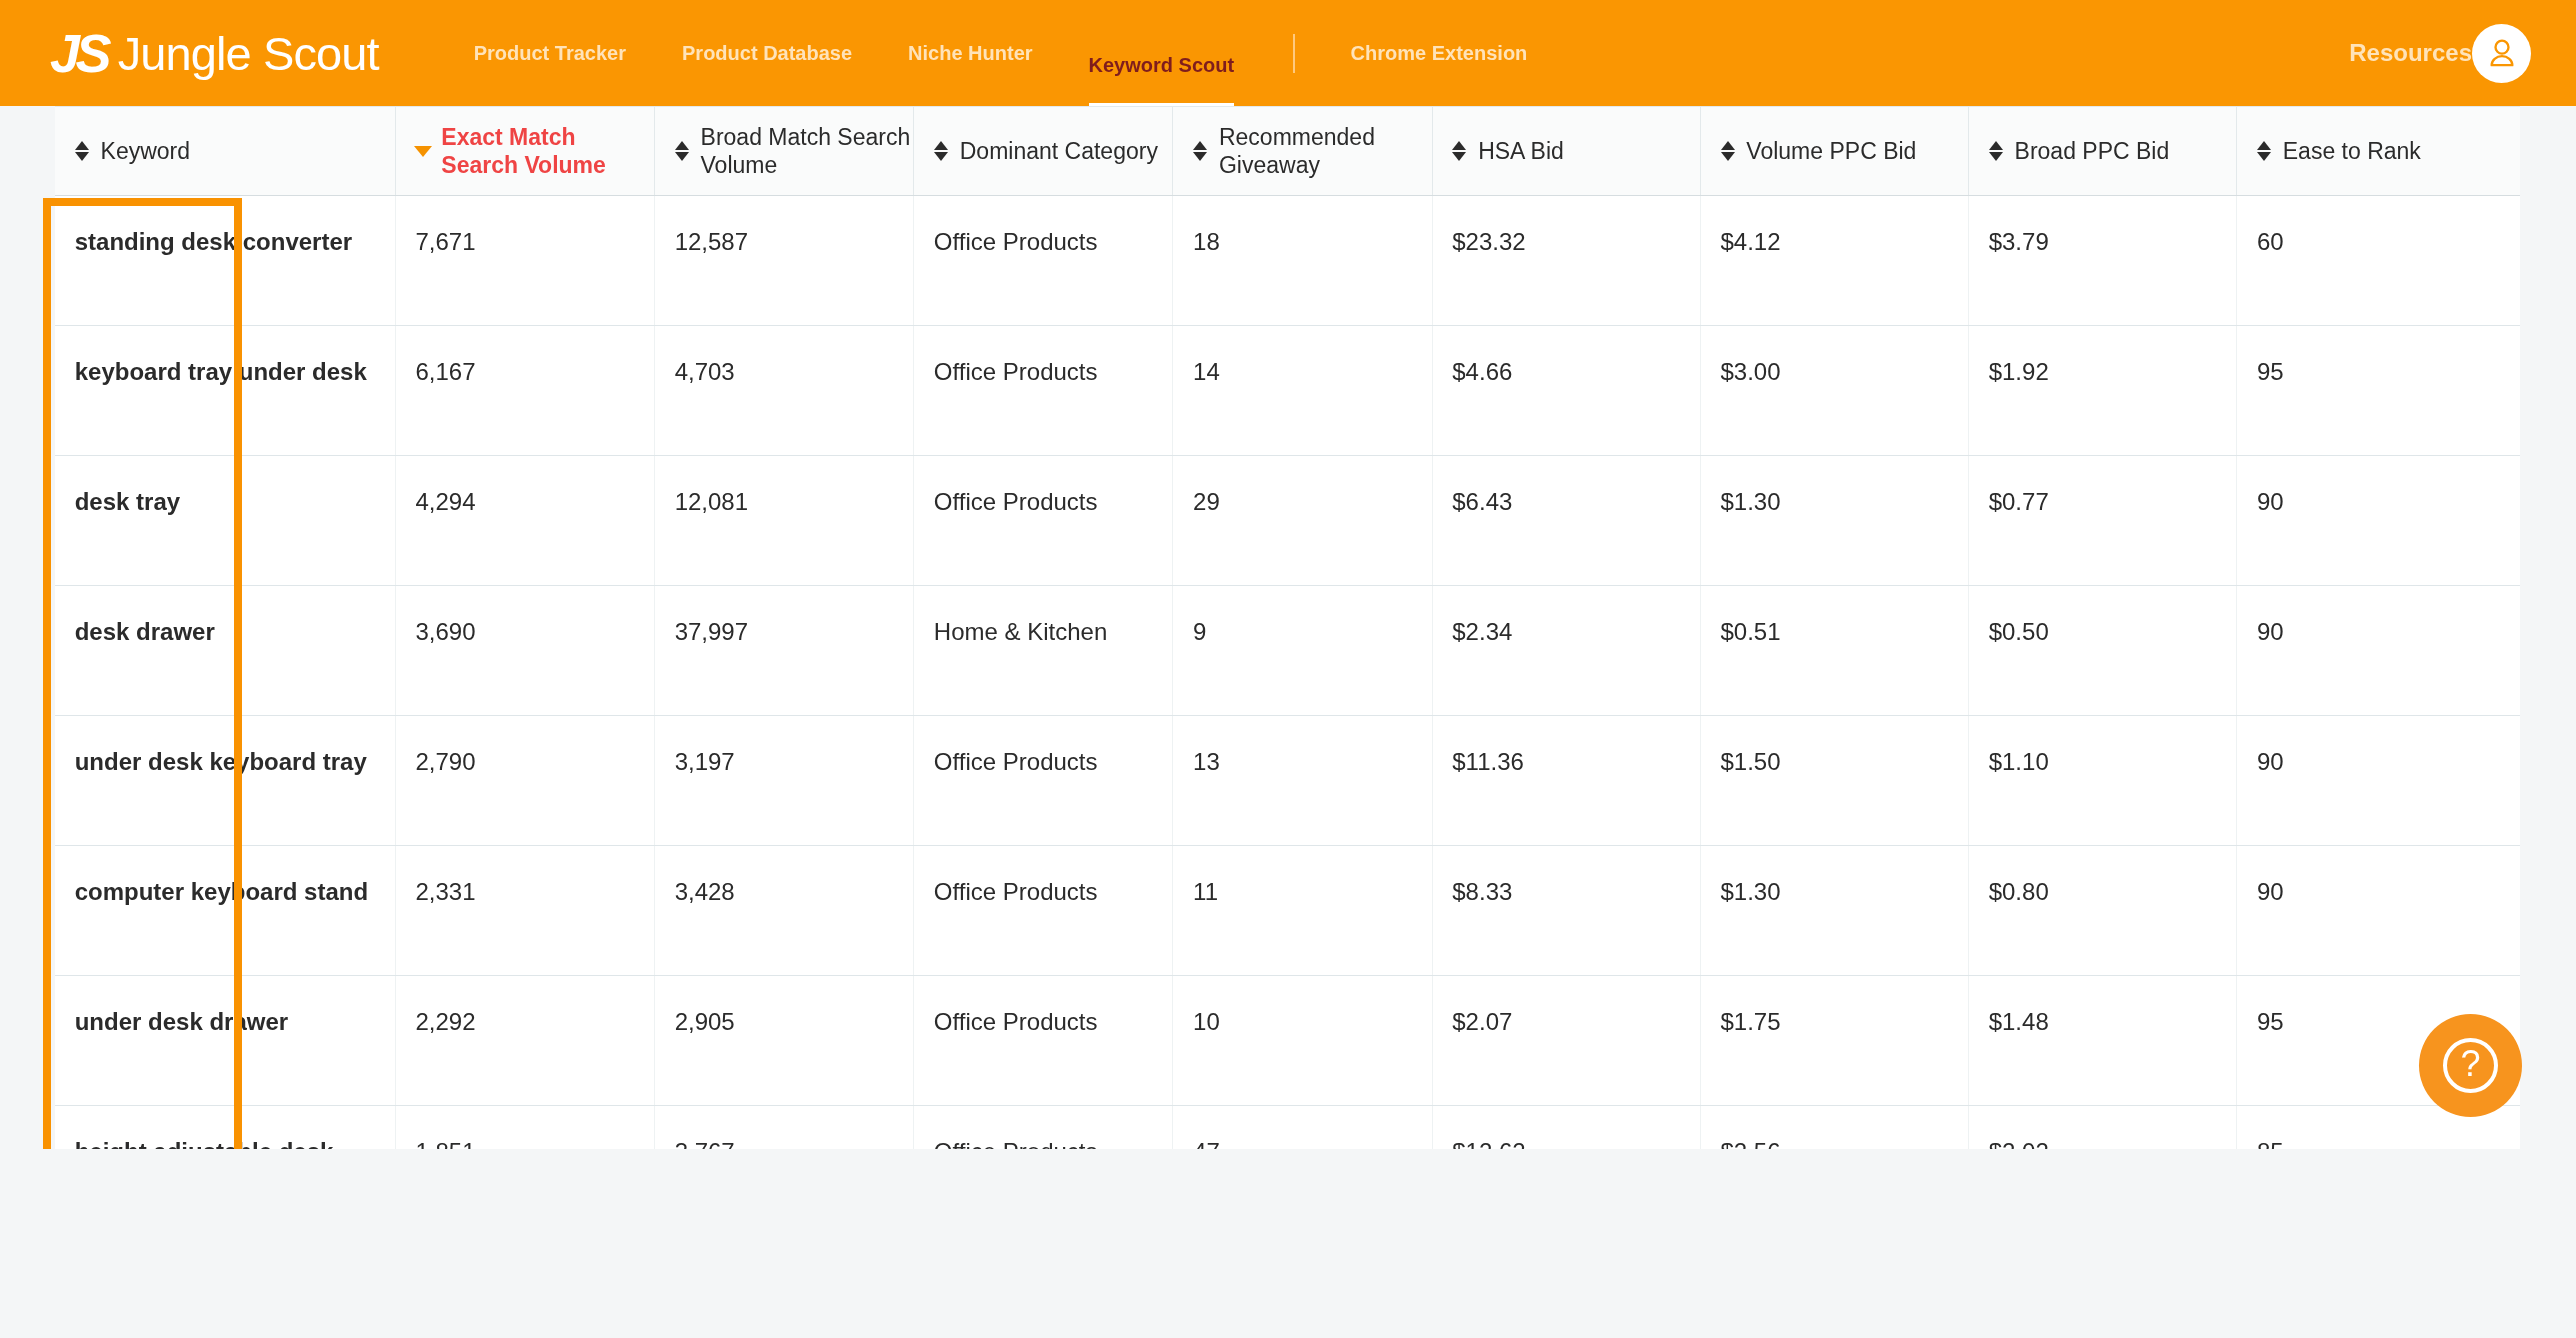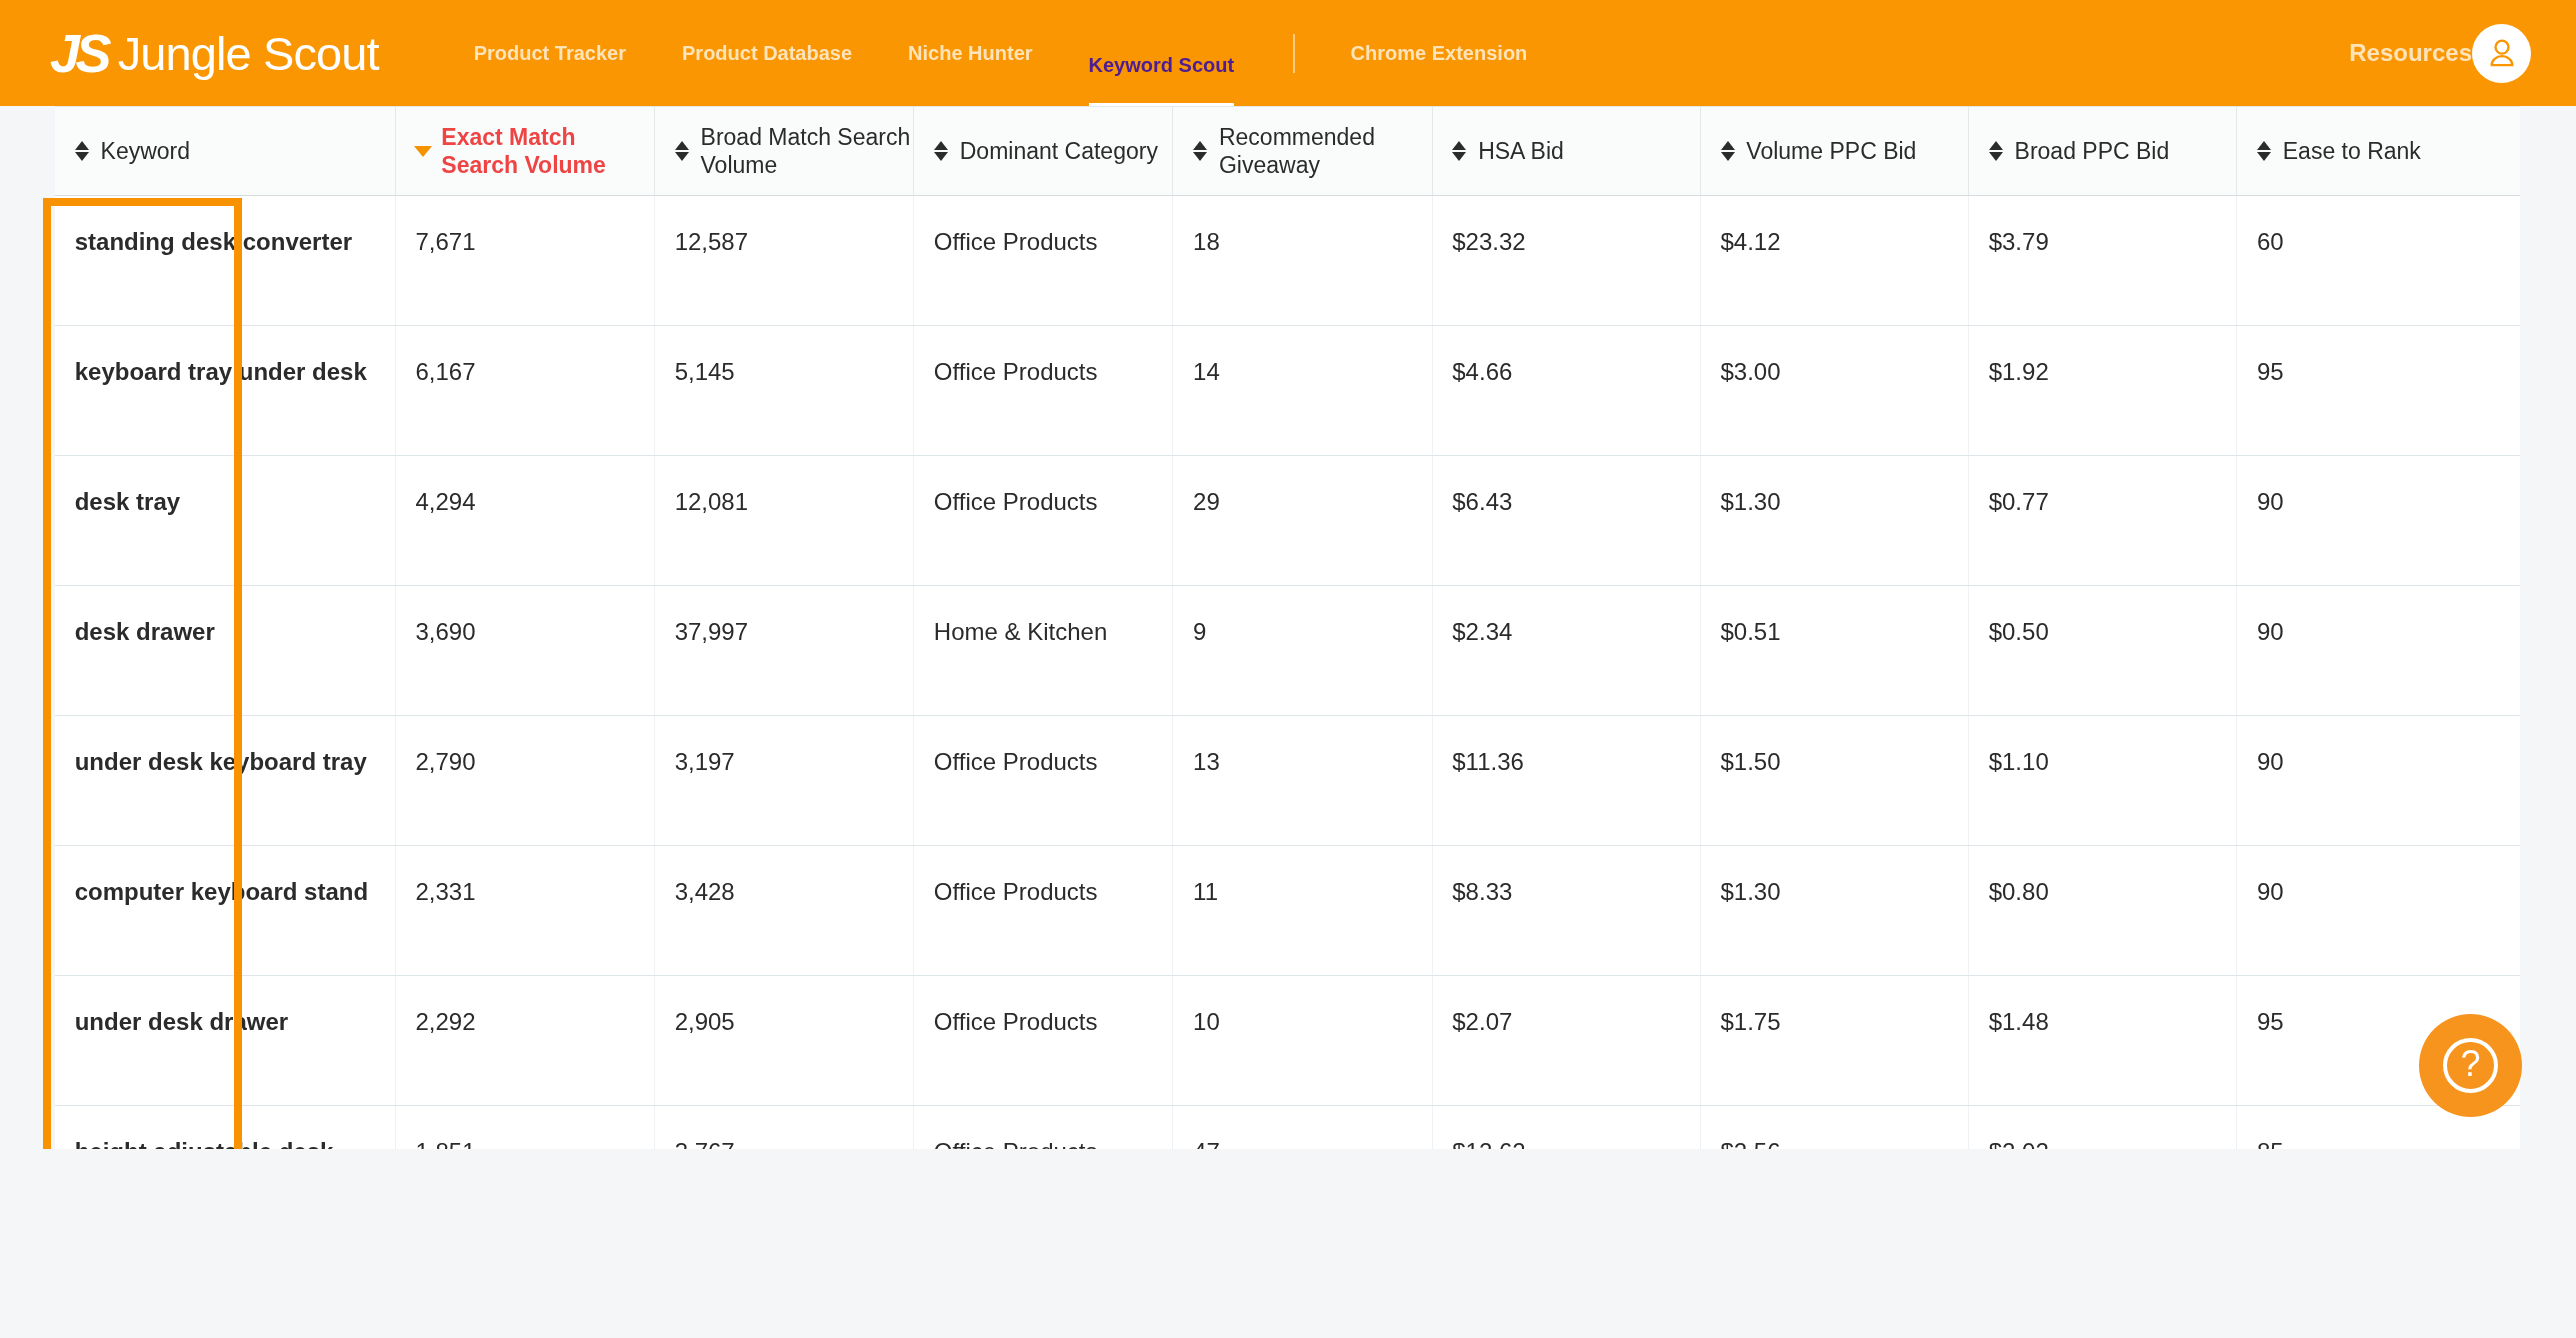--- a/index.html
+++ b/index.html
@@ -55,21 +55,21 @@
     color: #ffe3b9;
     padding: 0 0;
     margin-right: 56px;
     height: 100%;
     display: flex;
     align-items: center;
     position: relative;
     cursor: pointer;
     white-space: nowrap;
   }
-  .nav-item.active { color: #4c1d95; margin-top: 24px; }
+  .nav-item.active { color: #7f1d1d; margin-top: 24px; }
   .nav-item.active::after {
     content: "";
     position: absolute;
     left: 0; right: 0;
     bottom: 10.7px;
     height: 4.5px;
     background: #ffffff;
   }
   .nav-sep {
     width: 1.8px;
@@ -374,21 +374,21 @@
           <td>Office Products</td>
           <td>18</td>
           <td>$23.32</td>
           <td>$4.12</td>
           <td>$3.79</td>
           <td>60</td>
         </tr>
         <tr>
           <td class="kw-cell">keyboard tray under desk</td>
           <td>6,167</td>
-          <td>5,145</td>
+          <td>4,703</td>
           <td>Office Products</td>
           <td>14</td>
           <td>$4.66</td>
           <td>$3.00</td>
           <td>$1.92</td>
           <td>95</td>
         </tr>
         <tr>
           <td class="kw-cell">desk tray</td>
           <td>4,294</td>

